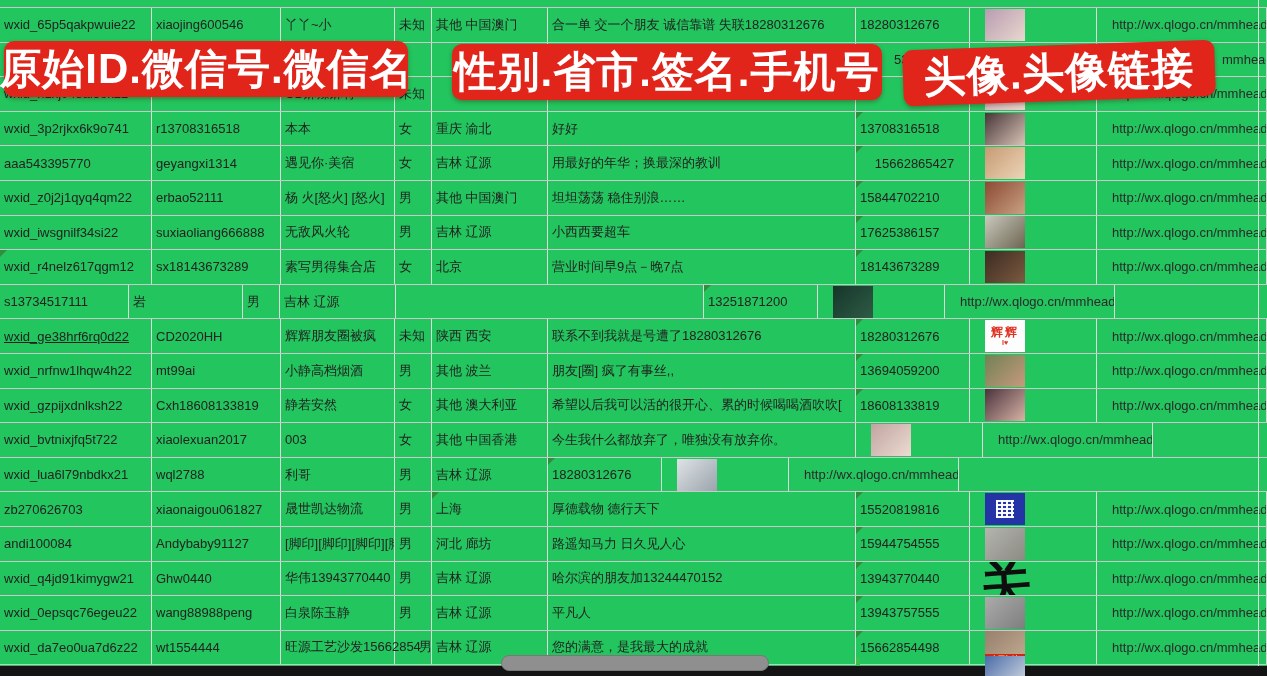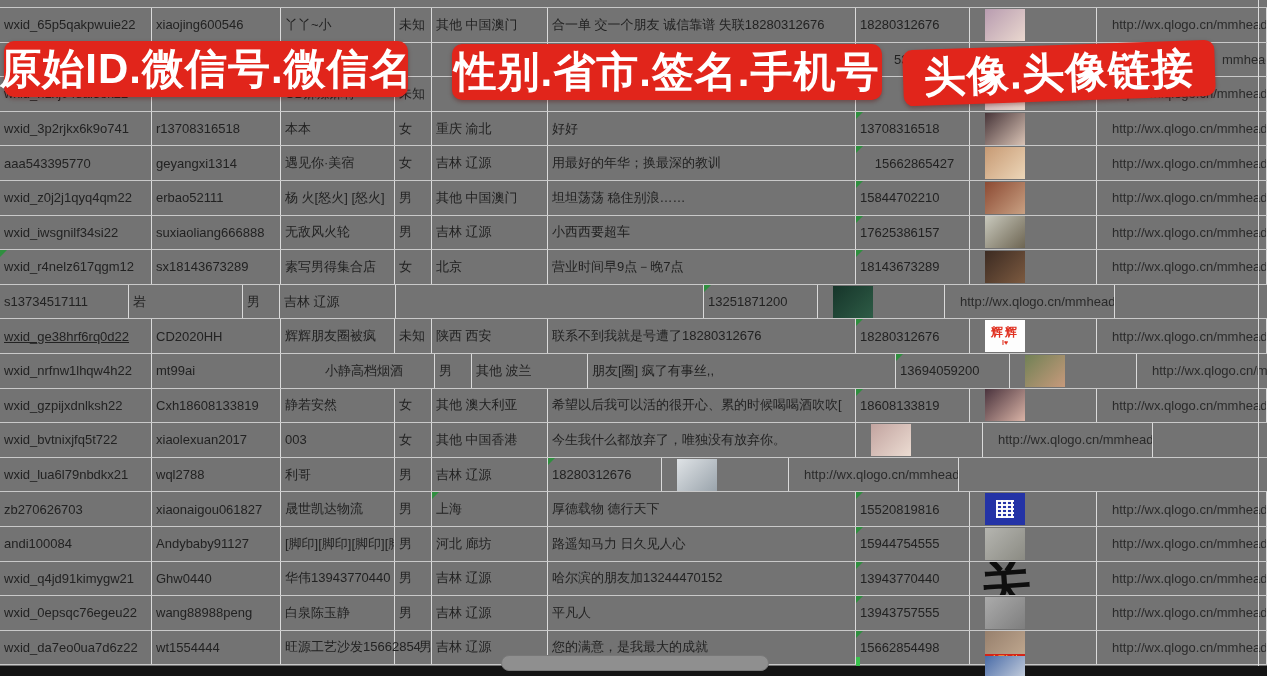--- a/index.html
+++ b/index.html
@@ -1,16 +1,16 @@
 <!DOCTYPE html>
 <html><head>
 <meta charset="utf-8">
 <style>
   html,body{margin:0;padding:0;background:#fff;}
-  .stage{position:relative;width:1267px;height:676px;background:#737373;overflow:hidden;
+  .stage{position:relative;width:1267px;height:676px;background:#22c55e;overflow:hidden;
          font-family:"Liberation Sans","DejaVu Sans",sans-serif;}
   
   .grid{position:absolute;left:0;top:7px;border-top:1px solid #c8c8c8;}
   .row{display:flex;height:34.6px;border-bottom:1px solid #c9c9c9;box-sizing:border-box;}
   .cell{position:relative;box-sizing:border-box;border-right:1px solid #dadada;
         display:flex;align-items:center;overflow:hidden;flex:0 0 auto;
         padding-left:4px;font-size:13px;color:#222;white-space:nowrap;}
   .cell.of-vis{overflow:visible;z-index:3;}
   .c-url{padding-left:15px;color:#2a2a2a;}
   .txt{white-space:nowrap;}
@@ -329,21 +329,21 @@
           <span class="txt">http://wx.qlogo.cn/mmhead</span>
         </div>
       </div>
       <div class="row">
         <div class="cell c-wxid" style="width: 152px;">
           <span class="txt">wxid_nrfnw1lhqw4h22</span>
         </div>
         <div class="cell c-account" style="width: 129px;">
           <span class="txt">mt99ai</span>
         </div>
-        <div class="cell c-name" style="width: 114px; margin-left: 40px;">
+        <div class="cell c-name" style="width: 114px;">
           <span class="txt">小静高档烟酒</span>
         </div>
         <div class="cell c-gender" style="width: 37px;">
           <span class="txt">男</span>
         </div>
         <div class="cell c-province" style="width: 116px;">
           <span class="txt">其他 波兰</span>
         </div>
         <div class="cell c-signature" style="width: 308px;">
           <span class="txt">朋友[圈] 疯了有事丝,,</span>

